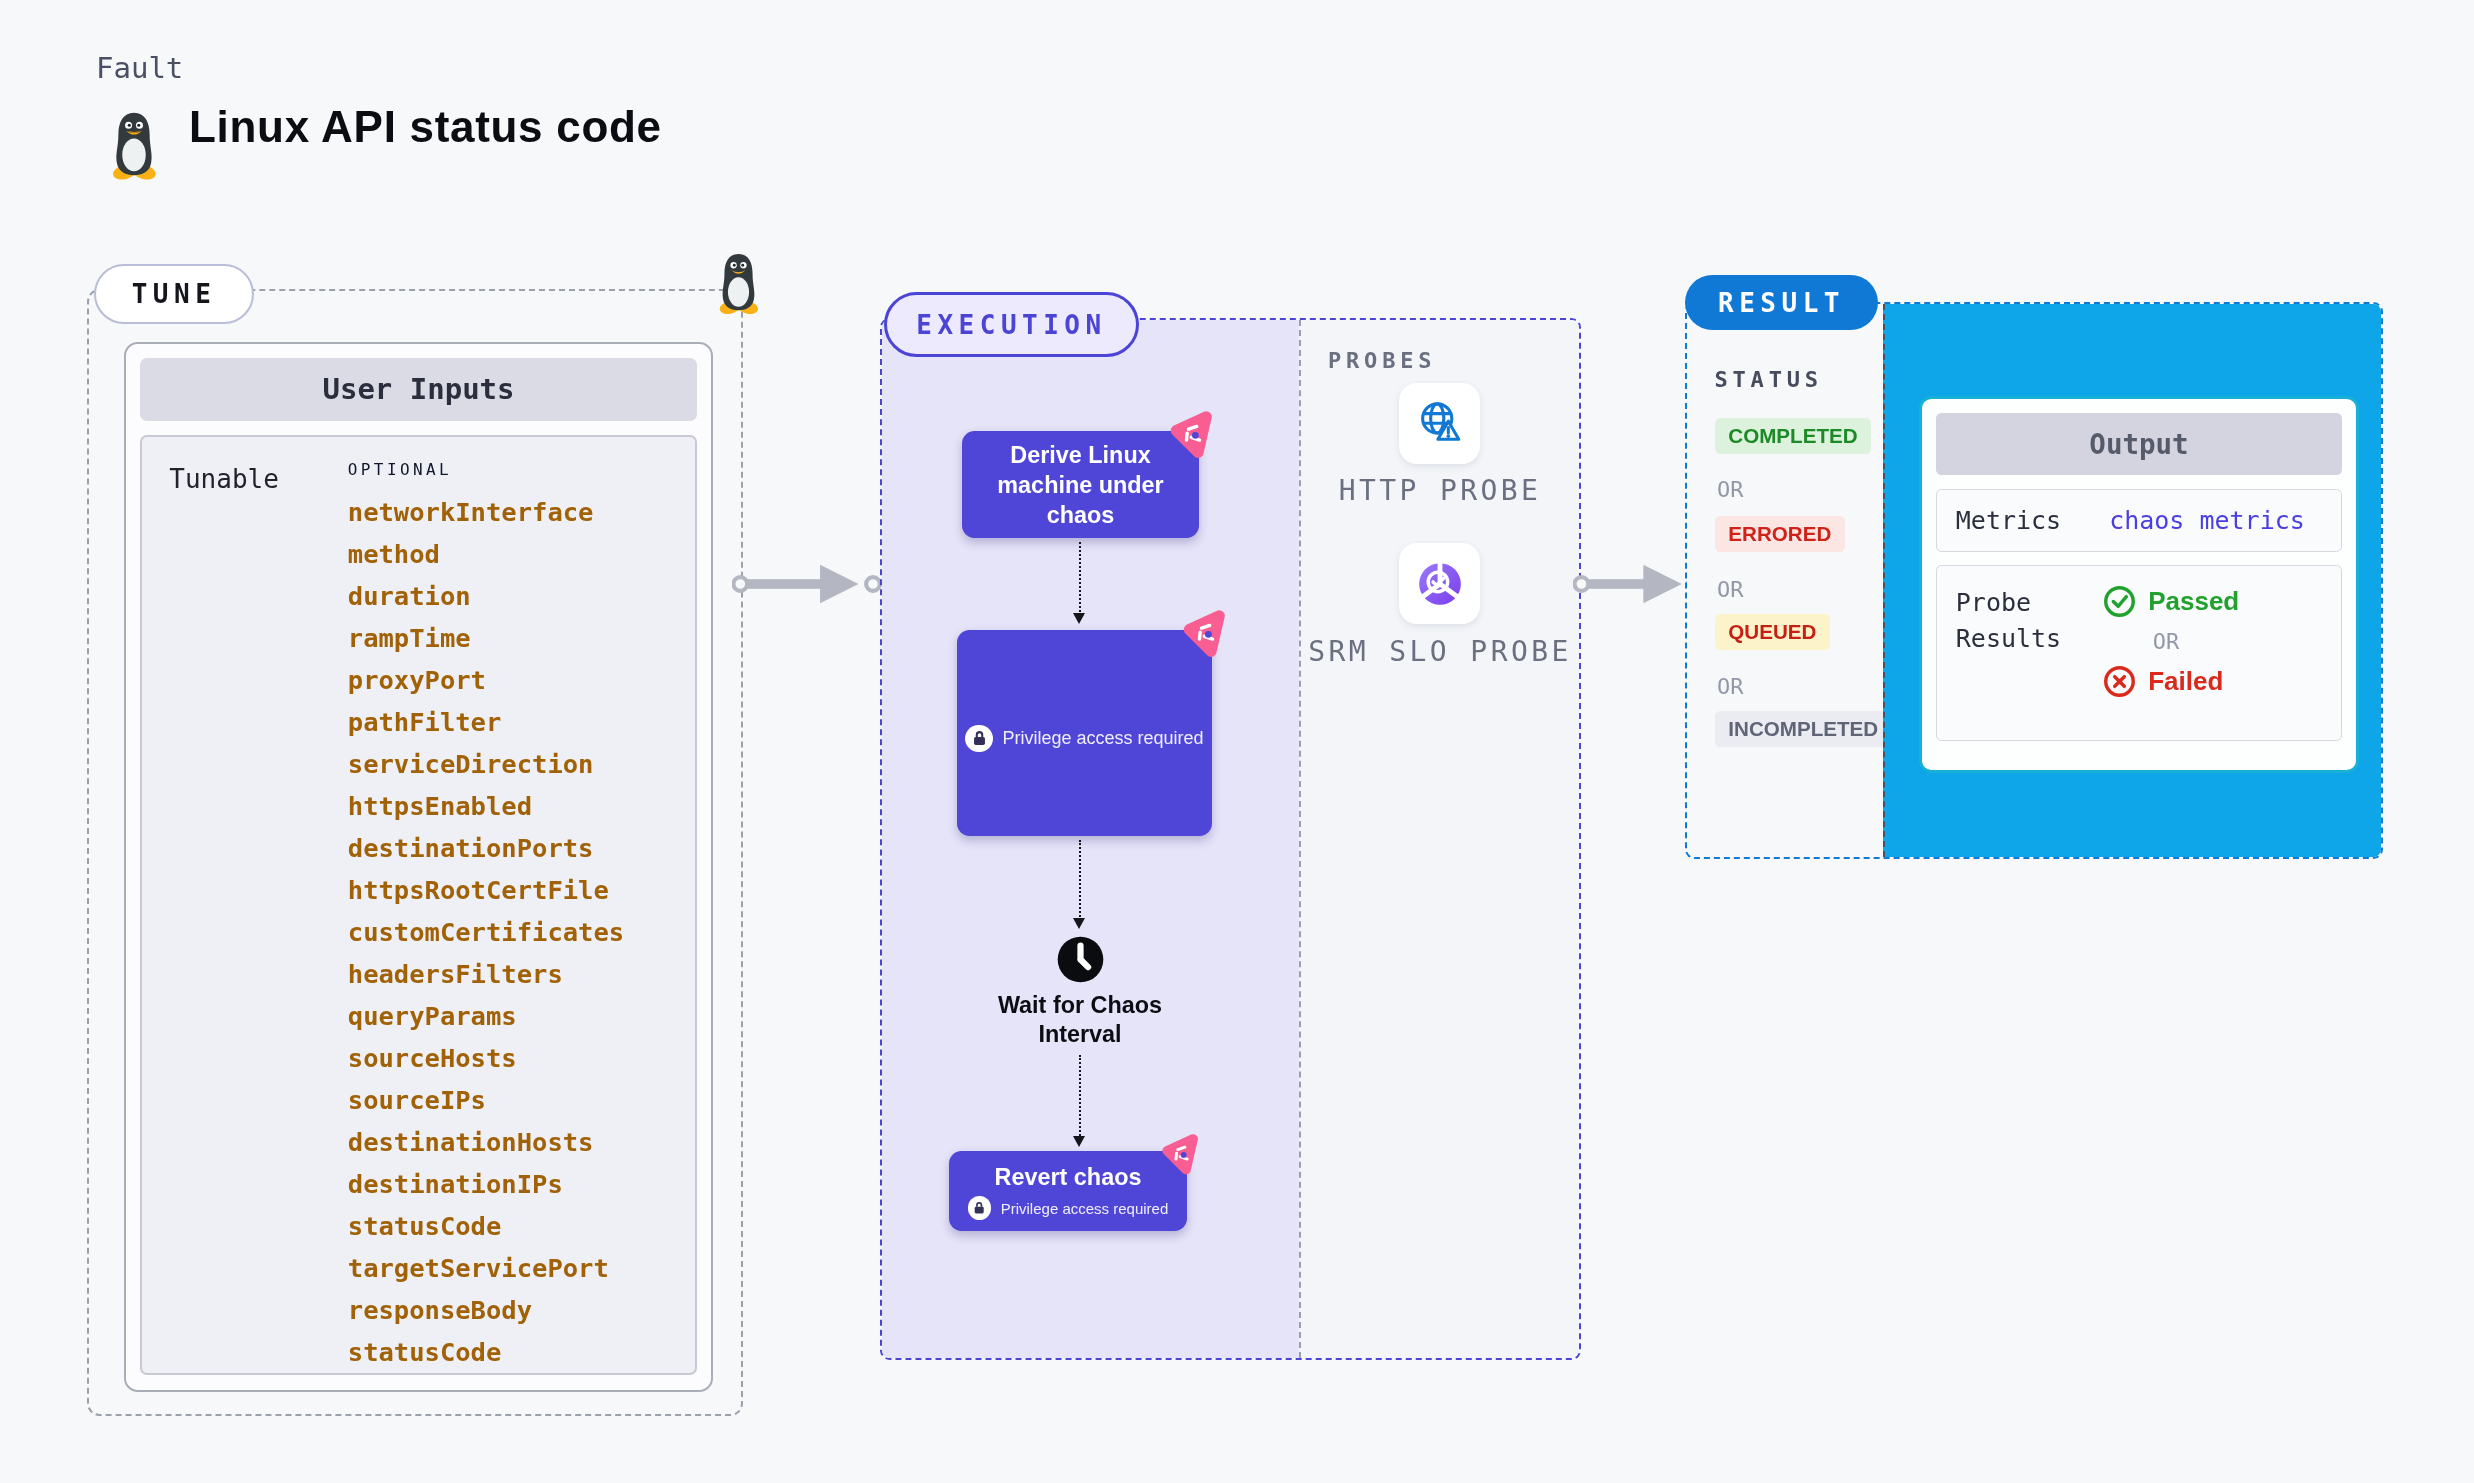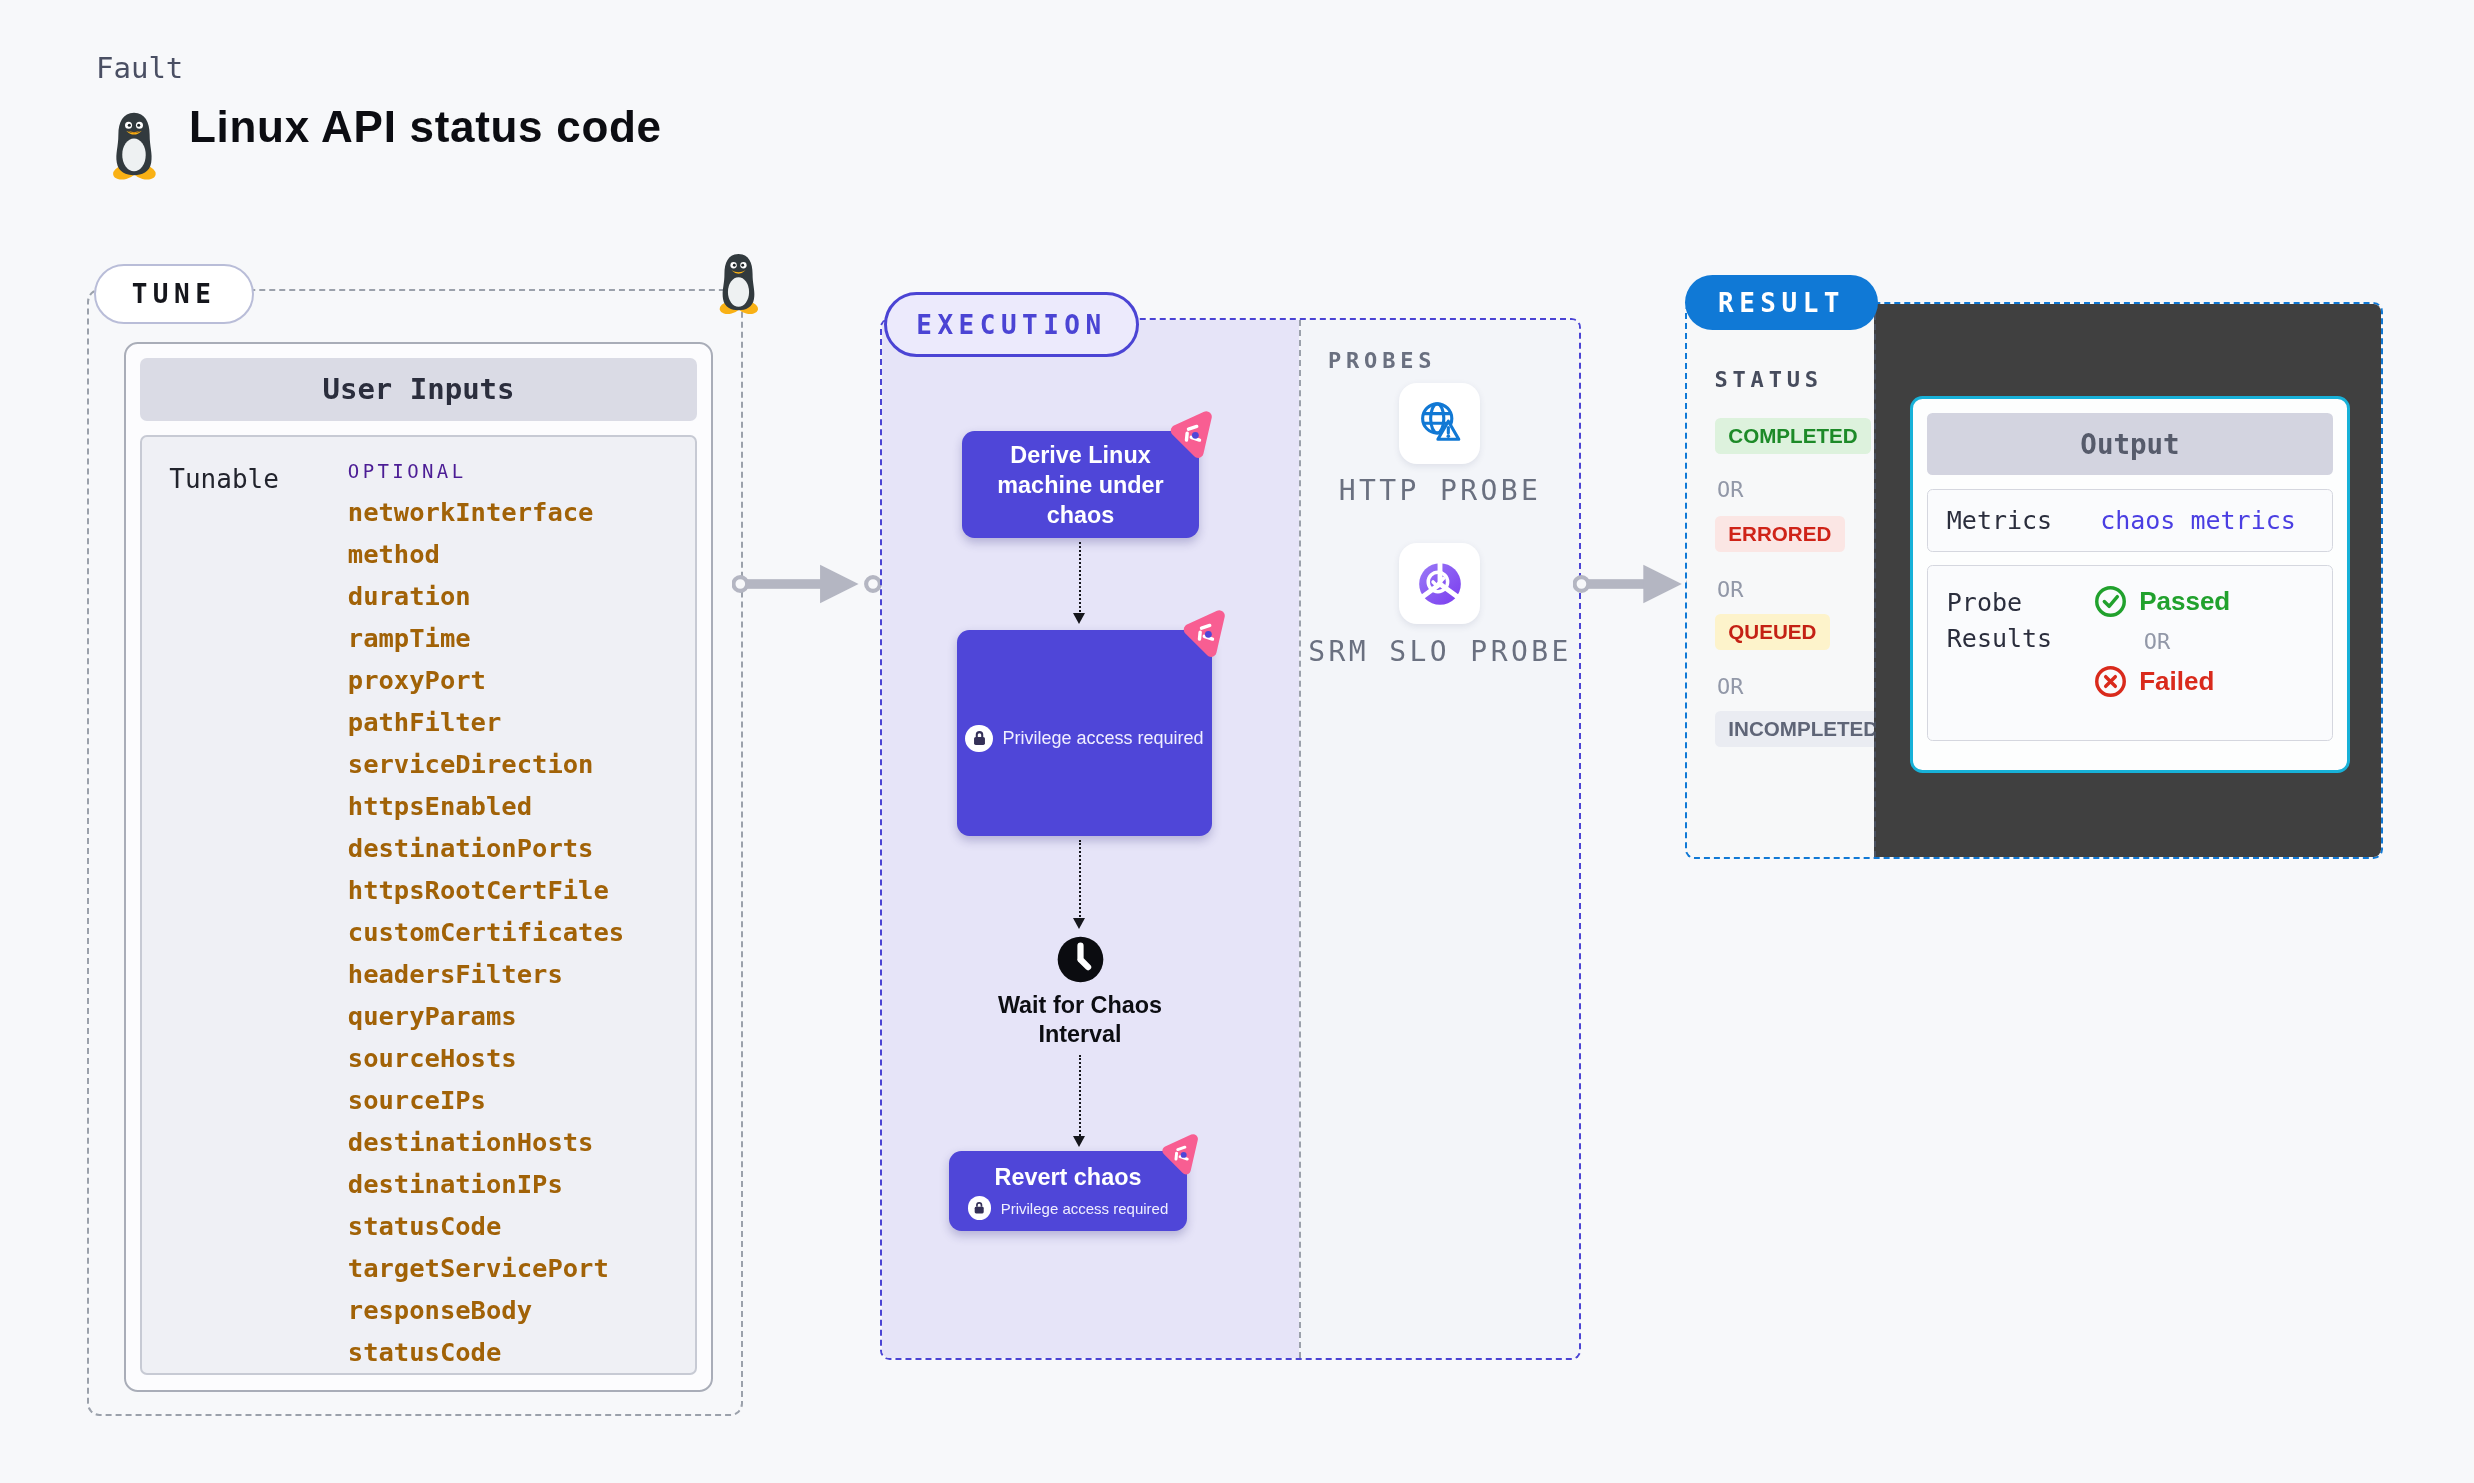--- a/index.html
+++ b/index.html
@@ -18,21 +18,21 @@
   #tune-pill{left:94px;top:264px;width:156px;height:56px;background:#ffffff;border:2.8px solid #b9bdd8;
              border-radius:33px;display:flex;align-items:center;justify-content:center;
              font-size:26px;font-weight:bold;letter-spacing:5.5px;color:#15161c;}
   #user-inputs-card{left:124px;top:342px;width:589px;height:1050px;background:#fcfcfe;border:2.8px solid #a9adb8;
              border-radius:13.8px;padding:13.8px;box-sizing:border-box;}
   #user-inputs-header{height:63px;background:#dadbe5;border-radius:6.9px;display:flex;align-items:center;
              justify-content:center;font-size:29px;font-weight:bold;color:#2b2e3d;}
   #user-inputs-body{margin-top:13.8px;height:940px;background:#eff0f5;border:2.1px solid #c7cad4;border-radius:6.9px;
              position:relative;box-sizing:border-box;}
   #tunable-label{left:27.5px;top:27.5px;font-size:26px;color:#22242d;}
-  #optional-label{left:206px;top:23.4px;font-size:19px;letter-spacing:3.4px;color:#4c1d95;}
+  #optional-label{left:206px;top:23.4px;font-size:16px;letter-spacing:3.4px;color:#0f172a;}
   #tunable-list{left:206px;top:63px;margin:0;padding:0;list-style:none;}
   #tunable-list li{font-size:25.5px;line-height:25.5px;margin-bottom:16.5px;color:#a16207;font-weight:600;}
 
   
   .flow-arrow{position:absolute;}
 
   
   #exec-box{left:880px;top:318px;width:701px;height:1042px;border:2.8px dashed #4b44d4;border-radius:9.6px;
             display:flex;overflow:hidden;box-sizing:border-box;}
   #exec-flow-panel{width:417px;background:#e6e4f8;position:relative;flex:none;}
@@ -62,21 +62,21 @@
 
   .probe-group{display:flex;flex-direction:column;align-items:center;margin-bottom:37px;}
   .probe-card{width:81px;height:81px;background:#ffffff;border-radius:18px;display:flex;align-items:center;
             justify-content:center;box-shadow:0 2.8px 6.9px rgba(60,70,110,.10);}
   .probe-label{margin-top:12.4px;font-size:28px;letter-spacing:3.4px;color:#6a7080;text-align:center;line-height:30px;}
 
   
   #result-box{left:1685px;top:302px;width:698px;height:557px;border:2.8px dashed #1079d6;border-radius:9.6px;
             display:flex;overflow:hidden;box-sizing:border-box;}
   #status-panel{width:187px;flex:none;position:relative;background:#f7f8f9;}
-  #output-panel{flex:1;background:#404040;border-left:2.1px dashed #4a5160;position:relative;}
+  #output-panel{flex:1;background:#0ea5e9;border-left:2.1px dashed #4a5160;position:relative;margin-left:9px;}
   #result-pill{left:1685px;top:275px;width:193px;height:55px;background:#1079d6;border-radius:33px;
             display:flex;align-items:center;justify-content:center;color:#ffffff;
             font-size:26px;font-weight:bold;letter-spacing:5.5px;}
   #status-label{position:absolute;left:27.5px;top:63px;font-size:22px;letter-spacing:4.8px;color:#464c5d;font-weight:bold;}
   .status-badge{position:absolute;left:27.5px;height:36px;padding:0 13.8px;border-radius:5.5px;
             display:flex;align-items:center;font-size:20.6px;font-weight:bold;font-family:"Liberation Sans",sans-serif;}
   .or-sep{position:absolute;left:30px;font-size:22px;color:#9298a8;}
   #badge-0{top:114px;} #or-0{top:173px;} #badge-1{top:212px;} #or-1{top:273px;}
   #badge-2{top:310px;} #or-2{top:370px;} #badge-3{top:407px;}
 

